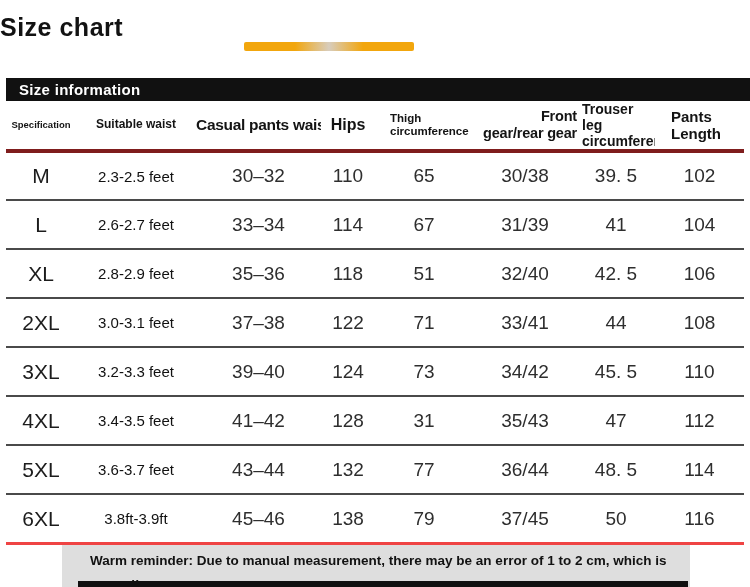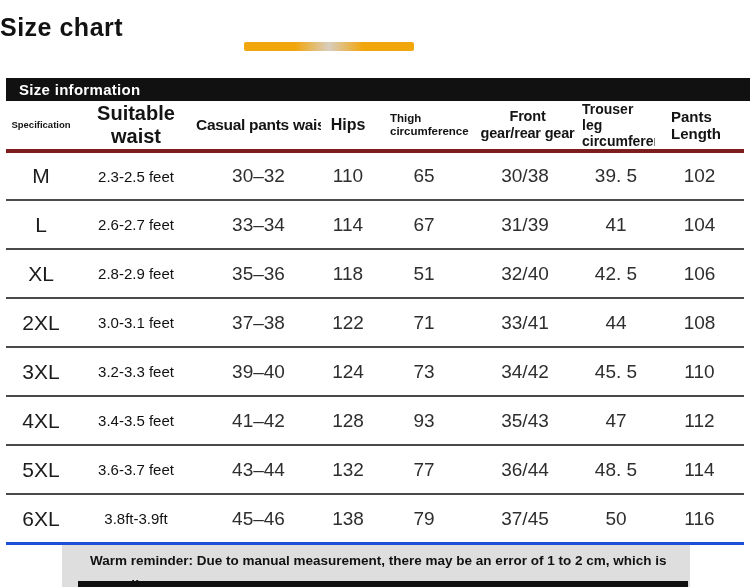--- a/index.html
+++ b/index.html
@@ -16,29 +16,29 @@
   .section-bar { position:absolute; top:78px; left:0; width:750px; height:23px; background:#111111;
     display:flex; align-items:center;margin-left:6px; }
   .section-bar span { color:#ffffff; font-size:15px; font-weight:bold; padding-left:13px; letter-spacing:0.3px; }
 
   
   table.size-table { position:absolute; top:101px; left:6px; width:738px; border-collapse:collapse; table-layout:fixed; }
   .size-table th, .size-table td { padding:0; overflow:hidden; }
   .size-table thead tr { height:45px; }
   .size-table thead tr { border-bottom:4px solid #7f1d1d; }
   .size-table tbody tr { height:49px; border-bottom:2px solid #4a4a4a; }
-  .size-table tbody tr:last-child { border-bottom:3px solid #1d4ed8; }
+  .size-table tbody tr:last-child { border-bottom:3px solid #ef4444; }
 
   .size-table th { color:#141414; font-weight:bold; text-align:center; vertical-align:middle; line-height:1.15; }
   th.h0 { font-size:9.5px; }
-  th.h1 { font-size:20px; }
+  th.h1 { font-size:12px; }
   th.h2 { font-size:15.5px; letter-spacing:-0.3px; white-space:nowrap; }
   th.h3 { font-size:16px; }
   th.h4 { font-size:11.5px; text-align:left; padding-left:15px; }
-  th.h5 { font-size:14.5px; text-align:center; padding-left:5px; letter-spacing:-0.2px; }
+  th.h5 { font-size:14.5px; text-align:right; padding-left:5px; letter-spacing:-0.2px; }
   th.h6 { font-size:14px; text-align:left; padding-left:5px; }
   th.h7 { font-size:15px; text-align:left; padding-left:16px; }
 
   .size-table td { text-align:center; vertical-align:middle; color:#2e2e2e; font-size:19px; }
   .size-table td.col0 { font-size:21px; color:#1c1c1c; }
   .size-table td.col1 { font-size:15px; font-weight:normal; color:#111111; }
 
   
   .reminder-block { position:absolute; top:545px; left:62px; width:628px; height:42px; background:#dedede; }
   .reminder-text { position:absolute; top:4px; left:28px; width:584px;
@@ -131,21 +131,21 @@
           <td class="col4">73</td>
           <td class="col5">34/42</td>
           <td class="col6">45. 5</td>
           <td class="col7">110</td>
         </tr>
         <tr>
           <td class="col0">4XL</td>
           <td class="col1">3.4-3.5 feet</td>
           <td class="col2">41–42</td>
           <td class="col3">128</td>
-          <td class="col4">93</td>
+          <td class="col4">31</td>
           <td class="col5">35/43</td>
           <td class="col6">47</td>
           <td class="col7">112</td>
         </tr>
         <tr>
           <td class="col0">5XL</td>
           <td class="col1">3.6-3.7 feet</td>
           <td class="col2">43–44</td>
           <td class="col3">132</td>
           <td class="col4">77</td>

